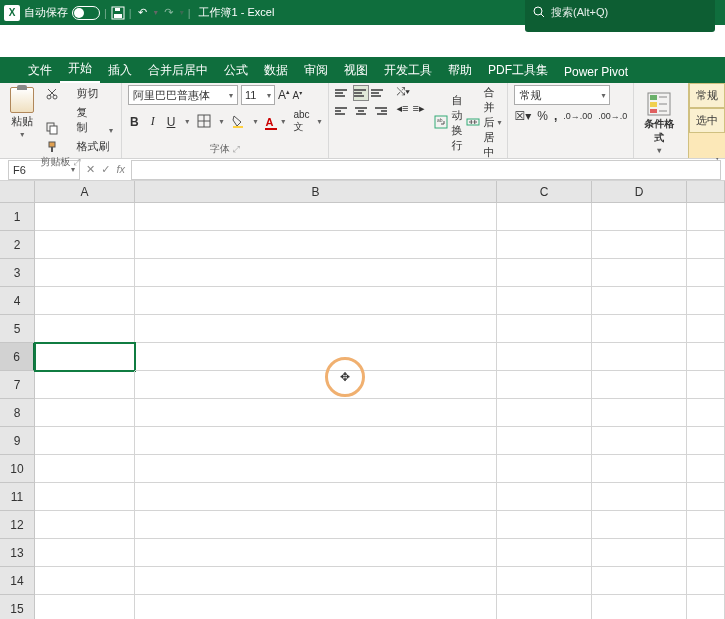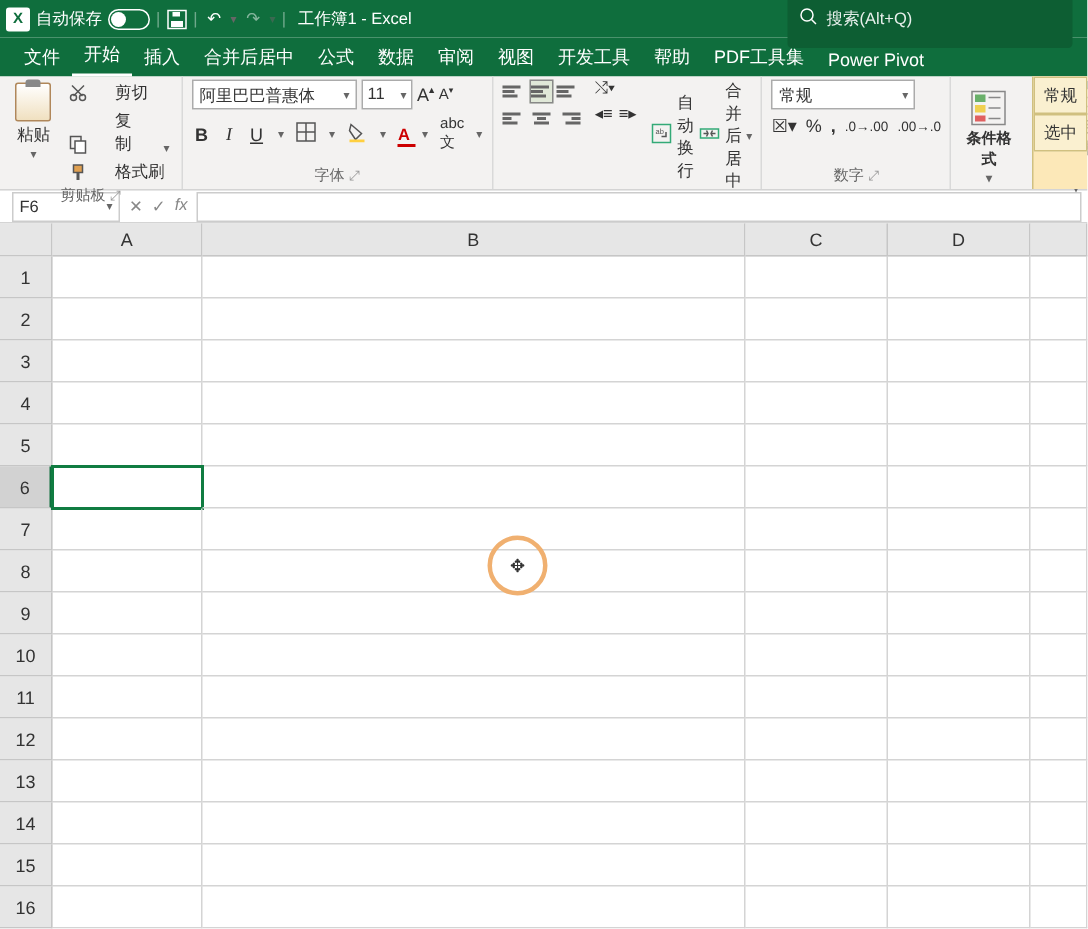--- a/index.html
+++ b/index.html
@@ -6,21 +6,21 @@
 body { width: 725px; height: 619px; background: #fff; overflow: hidden; font-size: 12px; color: #333; }
 
 .titlebar { height: 25px; background: #0f6e3d; display: flex; align-items: center; padding: 0 4px; color: #fff; font-size: 11px; gap: 4px; }
 .titlebar .app-icon { width: 16px; height: 16px; background: #fff; border-radius: 2px; display: flex; align-items: center; justify-content: center; color: #0f6e3d; font-weight: bold; font-size: 10px; }
 .titlebar .toggle { width: 28px; height: 14px; border: 1px solid #fff; border-radius: 7px; display: flex; align-items: center; padding: 1px; }
 .titlebar .toggle .knob { width: 10px; height: 10px; background: #fff; border-radius: 50%; }
 .titlebar .sep { opacity: 0.4; }
 .titlebar .search { margin-left: auto; margin-right: 6px; background: #0d5e33; border-radius: 3px; padding: 19px 8px; display: flex; align-items: center; gap: 6px; width: 190px; height: 18px; }
 .ticon { display: inline-flex; width: 14px; height: 14px; align-items: center; justify-content: center; }
 
-.tabs { height: 26px; background: #0f6e3d; display: flex; align-items: flex-end; padding-left: 8px; color: #fff; font-size: 12px; }
+.tabs { height: 26px; background: #0f6e3d; display: flex; align-items: flex-end; padding-left: 20px; color: #fff; font-size: 12px; margin-top: 32px; }
 .tabs .tab { padding: 4px 8px; cursor: pointer; }
 .tabs .tab.active { border-bottom: 2px solid #fff; font-weight: 500; }
 
 .ribbon { height: 76px; background: #f3f2f1; border-bottom: 1px solid #d4d4d4; display: flex; font-size: 11px; position: relative; }
 .group { border-right: 1px solid #d9d9d9; padding: 2px 6px 0 6px; display: flex; flex-direction: column; height: 100%; position: relative; }
 .group-label { text-align: center; font-size: 10px; color: #666; margin-top: auto; padding-bottom: 2px; }
 .group-label .launcher { font-size: 9px; color: #999; margin-left: 3px; }
 
 .clipboard { display: flex; gap: 4px; }
 .paste-btn { display: flex; flex-direction: column; align-items: center; justify-content: center; width: 36px; height: 56px; gap: 1px; }
@@ -287,21 +287,20 @@
       <span>常规</span>
       <span class="dd-arrow">▾</span>
     </div>
     <div class="num-bot">
       <span>☒▾</span>
       <span>%</span>
       <span><b>,</b></span>
       <span style="font-size:9px">.0→.00</span>
       <span style="font-size:9px">.00→.0</span>
     </div>
-    <div class="group-label"><span>数字</span><span class="launcher">⤢</span></div>
   </div>
 
   <div class="group" style="border-right:none">
     <div class="styles-group">
       <div class="style-btn">
         <span class="style-icon">
           <svg width="24" height="24" viewBox="0 0 24 24">
               <rect x="1" y="1" width="22" height="22" fill="none" stroke="#888"></rect>
               <rect x="3" y="3" width="7" height="5" fill="#6ab06a"></rect>
               <rect x="3" y="10" width="7" height="5" fill="#f0d050"></rect>

